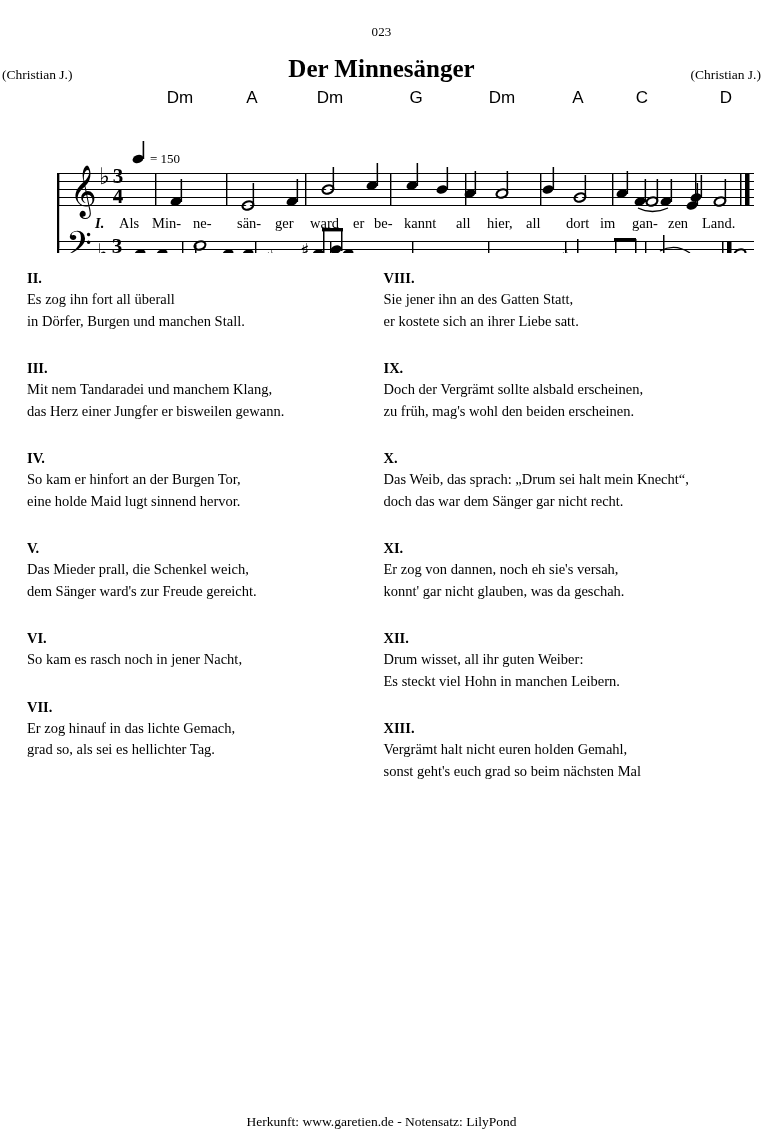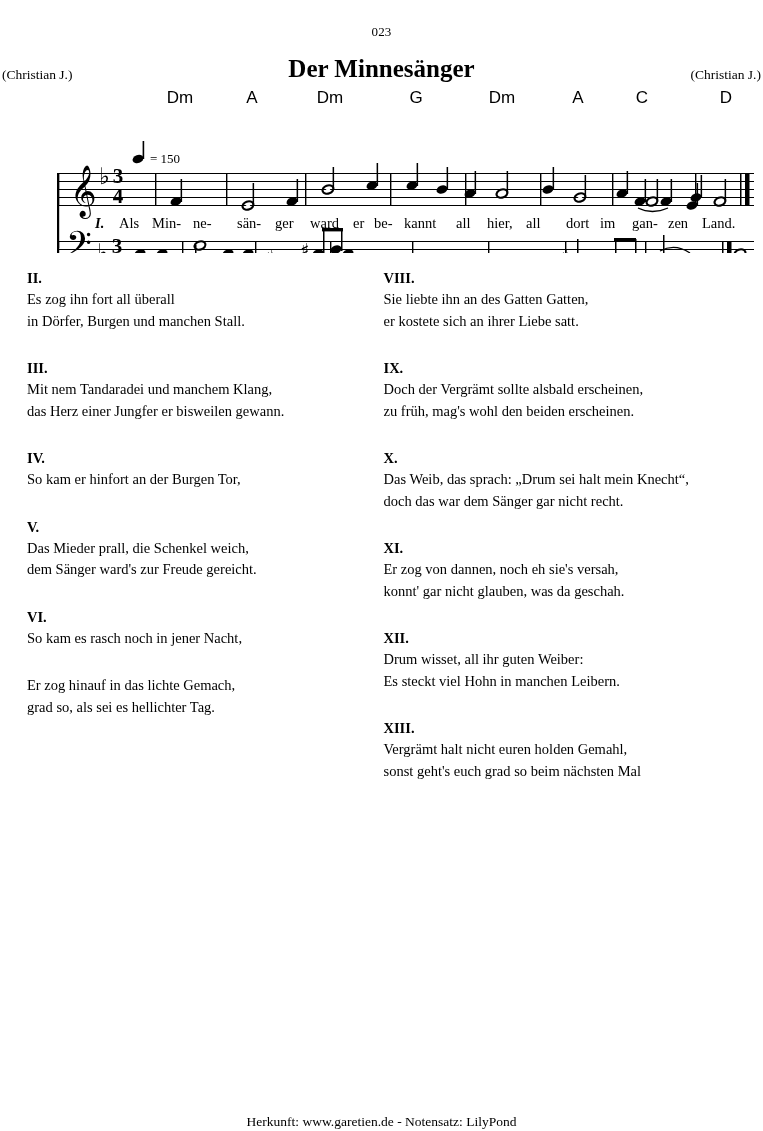--- a/index.html
+++ b/index.html
@@ -393,40 +393,42 @@
         <span class="verse-line">in Dörfer, Burgen und manchen Stall.</span>
       </div>
       <div class="verse">
         <span class="verse-num">III.</span>
         <span class="verse-line">Mit nem Tandaradei und manchem Klang,</span>
         <span class="verse-line">das Herz einer Jungfer er bisweilen gewann.</span>
       </div>
       <div class="verse">
         <span class="verse-num">IV.</span>
         <span class="verse-line">So kam er hinfort an der Burgen Tor,</span>
+        <span class="verse-line">eine holde Maid lugt sinnend hervor.</span>
       </div>
       <div class="verse">
         <span class="verse-num">V.</span>
         <span class="verse-line">Das Mieder prall, die Schenkel weich,</span>
         <span class="verse-line">dem Sänger ward's zur Freude gereicht.</span>
       </div>
       <div class="verse">
         <span class="verse-num">VI.</span>
         <span class="verse-line">So kam es rasch noch in jener Nacht,</span>
       </div>
       <div class="verse">
+        <span class="verse-num">VII.</span>
         <span class="verse-line">Er zog hinauf in das lichte Gemach,</span>
         <span class="verse-line">grad so, als sei es hellichter Tag.</span>
       </div>
     </div>
 
     <div class="verse-col right">
       <div class="verse">
         <span class="verse-num">VIII.</span>
-        <span class="verse-line">Sie liebte ihn an des Gatten Gatten,</span>
+        <span class="verse-line">Sie jener ihn an des Gatten Statt,</span>
         <span class="verse-line">er kostete sich an ihrer Liebe satt.</span>
       </div>
       <div class="verse">
         <span class="verse-num">IX.</span>
         <span class="verse-line">Doch der Vergrämt sollte alsbald erscheinen,</span>
         <span class="verse-line">zu früh, mag's wohl den beiden erscheinen.</span>
       </div>
       <div class="verse">
         <span class="verse-num">X.</span>
         <span class="verse-line">Das Weib, das sprach: „Drum sei halt mein Knecht“,</span>

